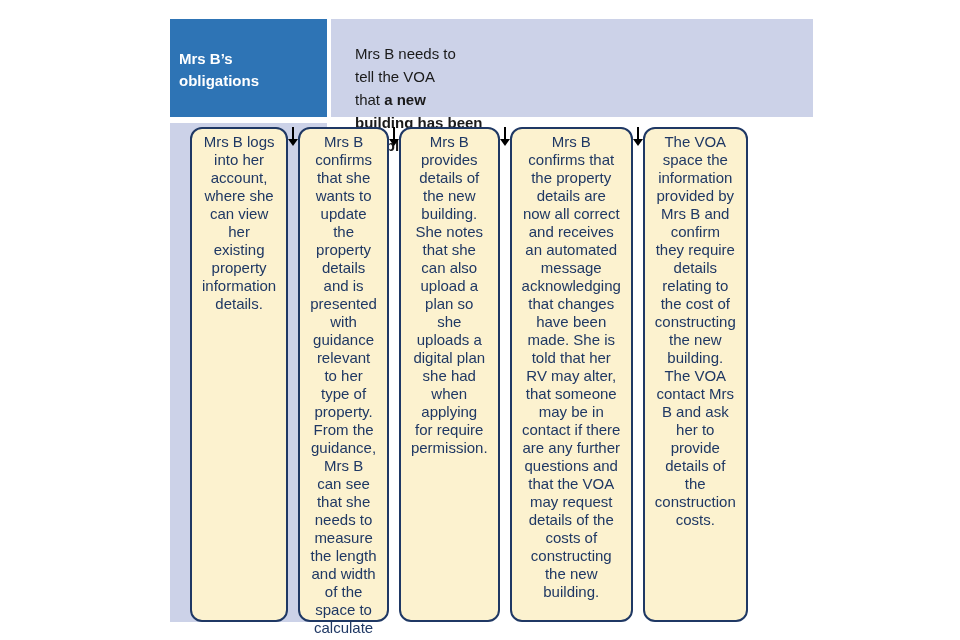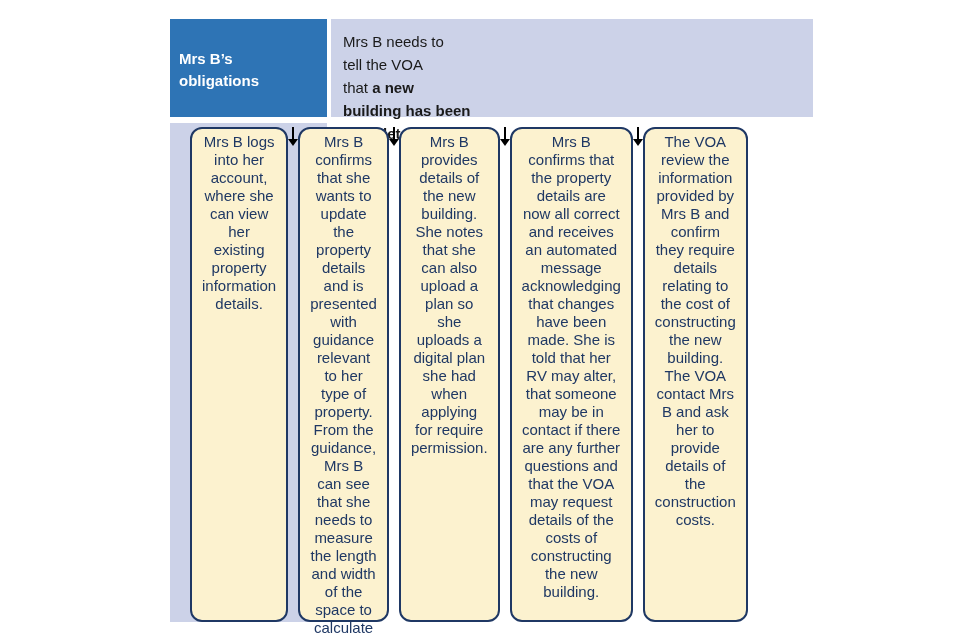--- a/index.html
+++ b/index.html
@@ -27,21 +27,21 @@
     font-weight: bold;
     font-size: 15px;
     line-height: 22px;
     padding: 7px 9px;
     white-space: pre-line;
   }
   .body-cell {
     background: var(--body-bg);
   }
   .obligation {
-    margin: 4px;
+    margin: 16px;
     padding: 7px 8px;
     font-size: 15px;
     line-height: 23px;
     color: var(--obligation-text);
     white-space: pre-line;
   }
   .obligation b { font-weight: bold; }
   .flow {
     box-sizing: border-box;
     height: 100%;
@@ -131,19 +131,19 @@
       <div class="step-box">
         <span>Mrs B confirms that the property details are now all correct and receives an automated message acknowledging that changes have been made. She is told that her RV may alter, that someone may be in contact if there are any further questions and that the VOA may request details of the costs of constructing the new building.</span>
       </div>
 
       <div class="arrow">
         <span class="shaft"></span>
         <span class="head"></span>
       </div>
 
       <div class="step-box">
-        <span>The VOA review the information provided by Mrs B and confirm they require details relating to the cost of constructing the new building. The VOA contact Mrs B and ask her to provide details of the construction costs.</span>
+        <span>The VOA space the information provided by Mrs B and confirm they require details relating to the cost of constructing the new building. The VOA contact Mrs B and ask her to provide details of the construction costs.</span>
       </div>
 
     </div>
   </div>
 
 </div>
 
 </body></html>

